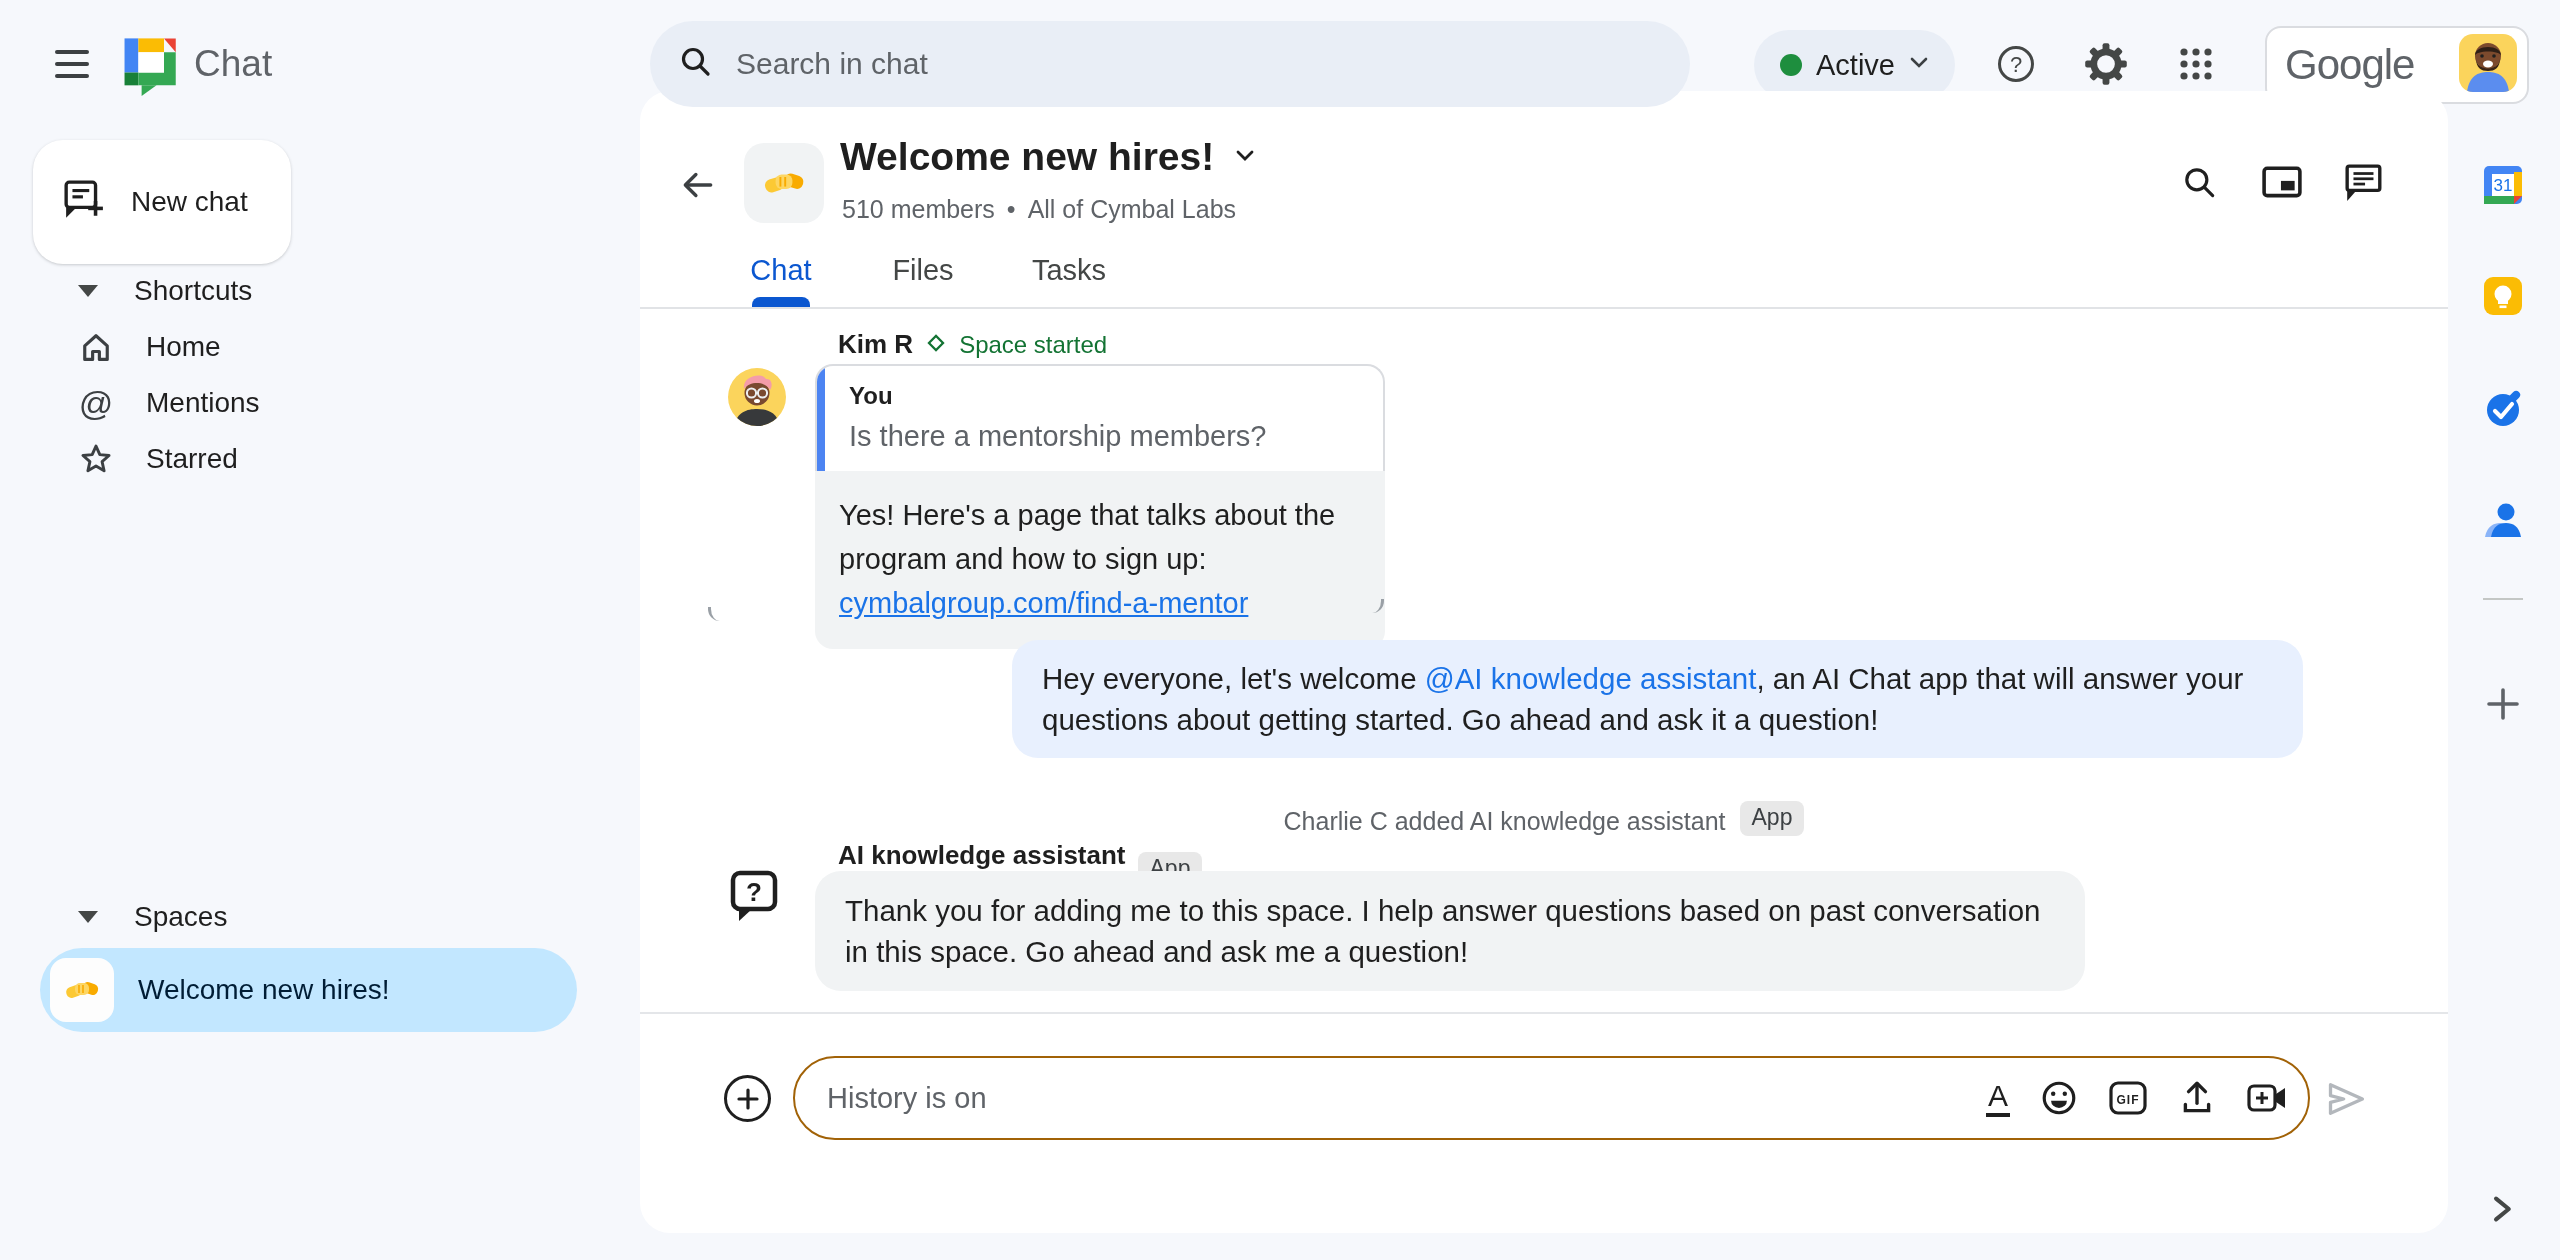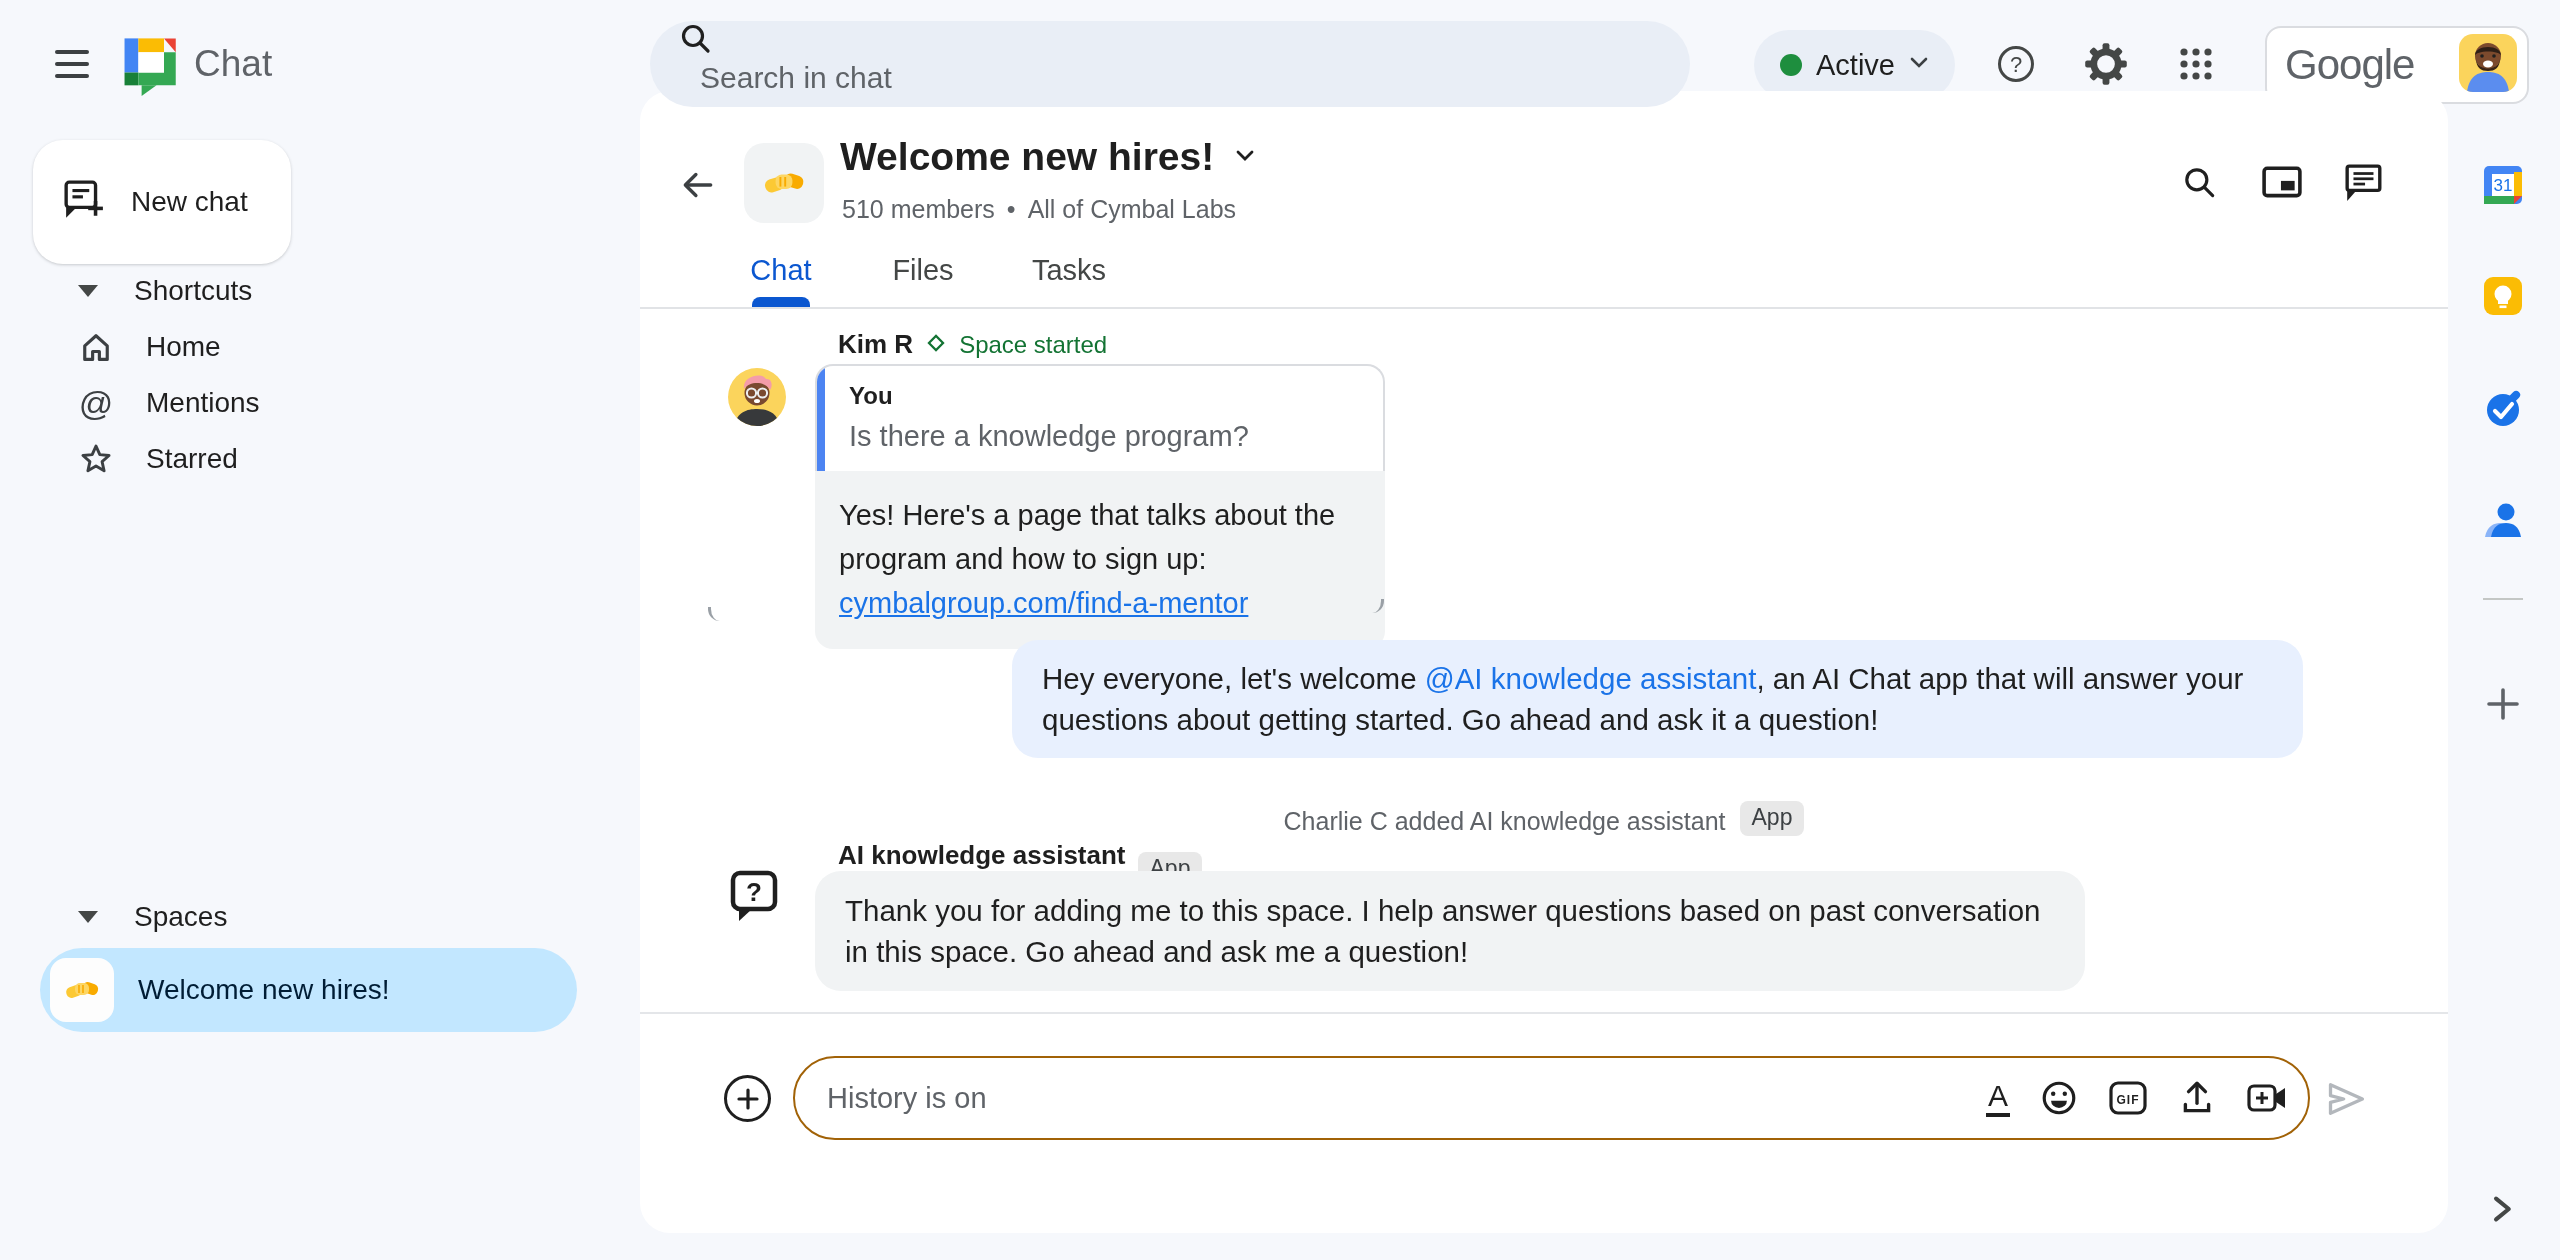--- a/index.html
+++ b/index.html
@@ -10,21 +10,21 @@
     font-family:"Liberation Sans","DejaVu Sans",sans-serif;
     color:#1f1f1f;
   }
   .abs { position:absolute; }
 
   
   .hamburger { left:50px; top:44px; width:44px; height:40px; display:flex; flex-direction:column; justify-content:space-between; padding:6px 5px; cursor:pointer; }
   .hamburger span { display:block; height:4px; border-radius:2px; background:#3c4043; }
   .product-logo { left:120px; top:32px; }
   .product-name { left:194px; top:0; height:128px; display:flex; align-items:center; font-size:37px; color:#5f6368; }
-  .searchbar { left:650px; top:21px; width:1040px; height:86px; border-radius:43px; background:#e9eef6; display:flex; align-items:flex-start; padding:0 28px; z-index:5;flex-direction:column; }
+  .searchbar { left:650px; top:21px; width:1040px; height:86px; border-radius:43px; background:#e9eef6; display:flex; align-items:center; padding:0 28px; z-index:5; }
   .searchbar input { border:none; outline:none; background:transparent; font-size:30px; color:#1f1f1f; margin-left:22px; width:860px; font-family:inherit; }
   .searchbar input::placeholder { color:#5f6368; }
   .status-pill { left:1754px; top:30px; height:70px; border-radius:35px; background:#e9eef6; display:flex; align-items:center; padding:0 26px; gap:14px; cursor:pointer; }
   .status-dot { width:22px; height:22px; border-radius:50%; background:#1e8e3e; }
   .status-label { font-size:29px; color:#1f1f1f; }
   .iconbtn { width:56px; height:56px; display:flex; align-items:center; justify-content:center; cursor:pointer; }
   .google-box { left:2265px; top:26px; width:264px; height:78px; background:#fff; border:2px solid #dadce0; border-radius:16px; display:flex; align-items:center; justify-content:space-between; padding:0 10px 0 18px; }
   .google-wordmark { font-size:42px; font-weight:500; letter-spacing:-1px; color:#5f6368; }
 
   
@@ -340,21 +340,21 @@
       <circle cx="34.5" cy="25" r="4.6" fill="none" stroke="#eceff1" stroke-width="2"></circle>
       <line x1="28" y1="25" x2="30" y2="25" stroke="#eceff1" stroke-width="2"></line>
       <ellipse cx="29" cy="33" rx="3" ry="2" fill="#ffffff"></ellipse>
     </svg>
   </div>
 
   <div class="abs quote-card">
     <div class="quote-top">
       <span class="quote-bar"></span>
       <div class="quote-author">You</div>
-      <div class="quote-text">Is there a knowledge program?</div>
+      <div class="quote-text">Is there a mentorship members?</div>
     </div>
     <div class="quote-reply">
       <span>Yes! Here's a page that talks about the program and how to sign up:</span>
       <a class="msg-link">cymbalgroup.com/find-a-mentor</a>
     </div>
   </div>
   <span class="abs tear" style="left:68px; top:516px;"></span>
   <span class="abs tear" style="left:730px; top:508px; transform:scaleX(-1);"></span>
 
   <div class="abs bubble-blue">

